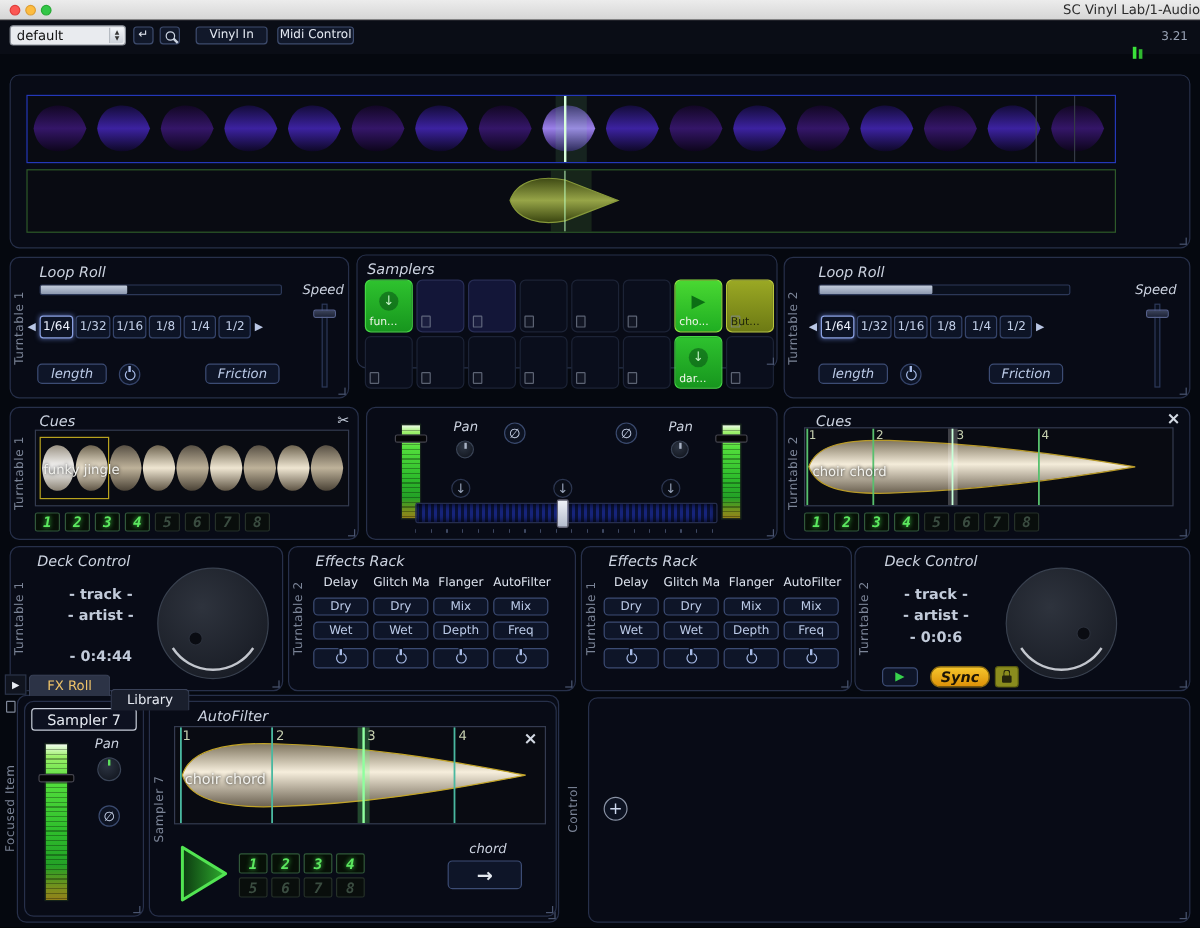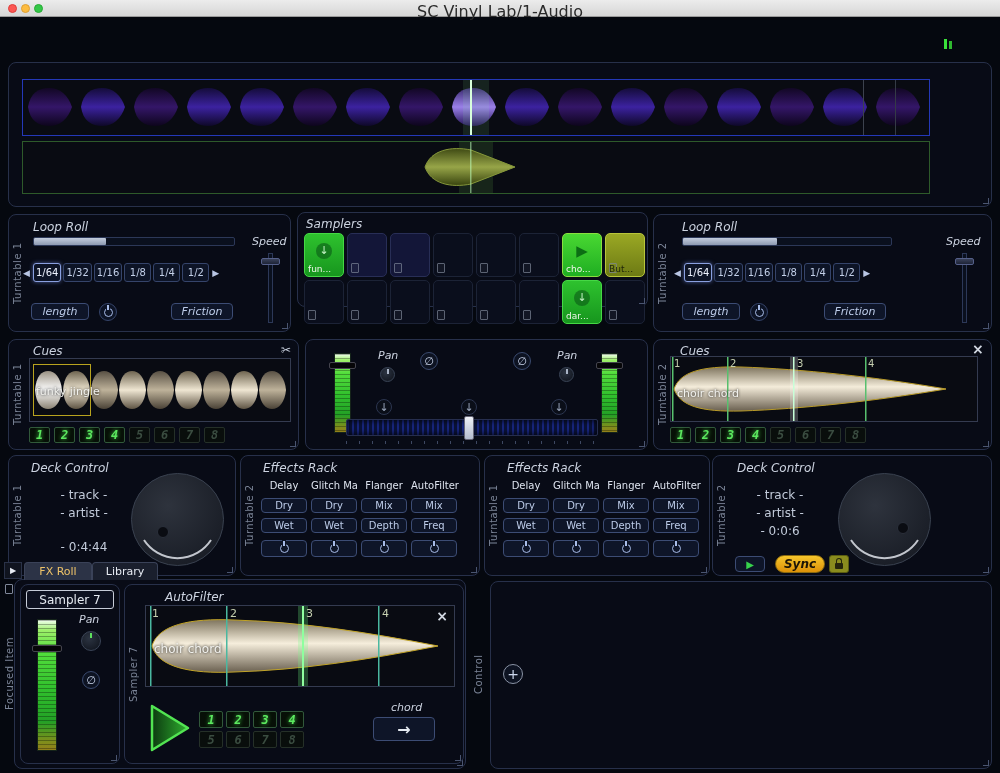--- a/index.html
+++ b/index.html
@@ -3,21 +3,21 @@
 <meta charset="utf-8">
 <style>
   * { margin:0; padding:0; box-sizing:border-box; }
   body { background:#000; font-family:"DejaVu Sans", sans-serif; }
   #app { position:relative; width:1000px; height:773px; background:#05080f; overflow:hidden; }
   .abs { position:absolute; }
   
   .titlebar { position:absolute; left:0; top:0; width:1000px; height:17px;
     background:linear-gradient(#ececec,#d6d6d6); border-bottom:1px solid #9a9a9a; }
   .traffic { position:absolute; top:4px; width:9px; height:9px; border-radius:50%; border:1px solid; }
-  .title-text { position:absolute; left:0; top:2px; width:100%; text-align:center; font-size:16px; color:#2a2a2a; }
+  .title-text { position:absolute; left:0; top:2px; width:100%; text-align:right; font-size:11px; color:#2a2a2a; }
   
   .combo { background:#e9ebef; border:1px solid #8a8f98; border-radius:3px; color:#111; font-size:11px;
     display:flex; align-items:center; padding-left:5px; }
   .combo .step { position:absolute; right:1px; top:1px; bottom:1px; width:12px; background:linear-gradient(#f4f6fa,#cdd2da);
     border-left:1px solid #9aa0aa; display:flex; flex-direction:column; align-items:center; justify-content:center;
     font-size:5px; color:#333; line-height:5px; border-radius:0 2px 2px 0; }
   .tbtn { position:absolute; background:#11182a; border:1px solid #3e4c6e; border-radius:3px; color:#e4e9f2;
     font-size:10px; display:flex; align-items:center; justify-content:center; }
   .mag { position:relative; width:8px; height:8px; border:1.5px solid #cdd5e2; border-radius:50%; display:inline-block; }
   .mag::after { content:""; position:absolute; width:5px; height:1.5px; background:#cdd5e2; transform:rotate(45deg); right:-4px; bottom:-2px; }
@@ -85,49 +85,71 @@
   .pad.olive .plabel { color:#20260a; }
   .dlcirc { position:absolute; left:50%; top:40%; transform:translate(-50%,-50%); width:16px; height:16px;
     border-radius:50%; background:rgba(8,80,20,.55); color:#c4f2c6; font-size:11px;
     display:flex; align-items:center; justify-content:center; }
   .playtri { position:absolute; left:50%; top:40%; transform:translate(-50%,-50%); color:#0c6e14; font-size:15px; }
   .doc { position:absolute; left:3px; bottom:3px; width:8px; height:10px; border:1px solid #7f8799;
     border-radius:1px; opacity:.7; background:rgba(255,255,255,.05); }
   
   .fxhead { position:absolute; font-size:10px; color:#dde3ee; text-align:center; white-space:nowrap; }
   
-  .dtext { position:absolute; font-size:12px; color:#c2cbda; text-align:center; }
+  .dtext { position:absolute; font-size:12px; color:#c2cbda; text-align:center;font-weight:bold; }
   .syncbtn { position:absolute; background:linear-gradient(#f6c62c,#dd9108); border:1px solid #8a6a10; border-radius:9px;
     color:#1c1506; font-style:italic; font-weight:bold; font-size:12px; display:flex; align-items:center; justify-content:center; }
   .lockbtn { position:absolute; background:#8a8c1e; border:1px solid #5a5c10; border-radius:3px;
     display:flex; align-items:center; justify-content:center; }
   .lock { position:relative; width:8px; height:6px; background:#26260c; border-radius:1px; margin-top:3px; }
   .lock::before { content:""; position:absolute; left:1px; top:-5px; width:4px; height:5px;
     border:1.5px solid #26260c; border-bottom:none; border-radius:3px 3px 0 0; }
   
   .tab { position:absolute; top:562px; height:18px; display:flex; align-items:center; justify-content:center;
     font-size:11px; border:1px solid #3a4258; border-bottom:none; border-radius:4px 4px 0 0; }
   #tab-fx { left:24px; width:68px; background:#2c3346; color:#edc269; }
-  #tab-lib { left:92px; width:66px; background:#1a1f2d; color:#e6eaf2; }
+  #tab-lib { left:92px; width:66px; background:#1a1f2d; color:#e6eaf2;margin-top:12px; }
   .s7title { position:absolute; border:1px solid #c6ccd8; border-radius:3px; background:#0d1120; color:#e6ebf2;
     font-size:12px; display:flex; align-items:center; justify-content:center; }
   .closex { position:absolute; color:#d2d8e2; font-size:14px; font-weight:bold; line-height:12px; }
 </style>
 </head>
 <body>
 
 <div id="app">
 
   <div class="titlebar">
     <span class="traffic" style="left:8px;background:#fc5753;border-color:#df3e3b"></span>
     <span class="traffic" style="left:21px;background:#fdbc40;border-color:#de9f34"></span>
     <span class="traffic" style="left:34px;background:#33c748;border-color:#27aa35"></span>
     <div class="title-text">SC Vinyl Lab/1-Audio</div>
   </div>
 
+  <div class="abs" style="left:0;top:17px;width:1000px;height:28px;background:#0a0d16">
+    <div class="combo abs" style="left:8px;top:4px;width:97px;height:17px">
+      <span>default</span>
+      <span class="step">
+          <span>▲</span>
+          <span>▼</span>
+        </span>
+    </div>
+    <div class="tbtn" style="left:111px;top:5px;width:17px;height:15px">
+      <span>↵</span>
+    </div>
+    <div class="tbtn" style="left:133px;top:5px;width:17px;height:15px">
+      <span class="mag"></span>
+    </div>
+    <div class="tbtn" style="left:163px;top:5px;width:60px;height:15px">
+      <span>Vinyl In</span>
+    </div>
+    <div class="tbtn" style="left:231px;top:5px;width:64px;height:15px">
+      <span>Midi Control</span>
+    </div>
+    <div class="abs" style="right:10px;top:8px;font-size:10px;color:#98a2b4">3.21</div>
+  </div>
   <div class="abs" style="left:944px;top:39px;width:10px;height:11px">
     <span class="abs" style="left:0;top:0;width:3px;height:10px;background:#3ae23a"></span>
     <span class="abs" style="left:5px;top:2px;width:3px;height:8px;background:#2fb82f"></span>
   </div>
 
   <div class="panel" style="left:8px;top:62px;width:984px;height:145px">
     <div class="wavebox" style="left:13px;top:16px;width:908px;height:57px;border:1px solid #2438b8">
       <svg width="906" height="55" viewBox="0 0 906 55">
         <defs>
           <path id="wb" d="M1 21 C3 7 12 2 22 2 C33 2 41 9 45 21 C41 33 33 40 22 40 C12 40 3 35 1 21 Z"></path>

